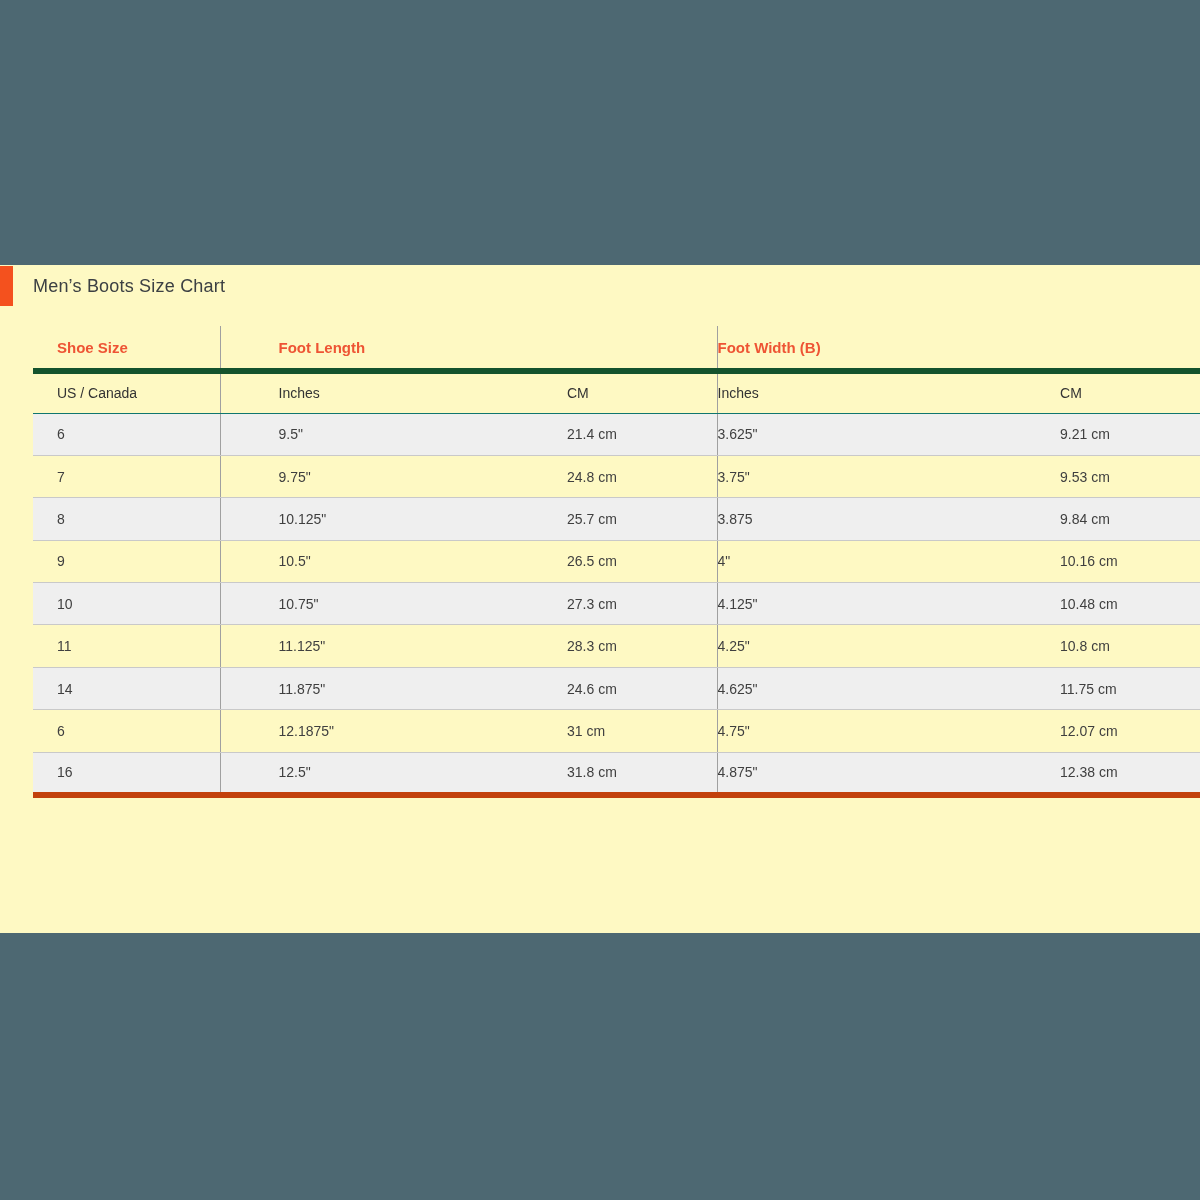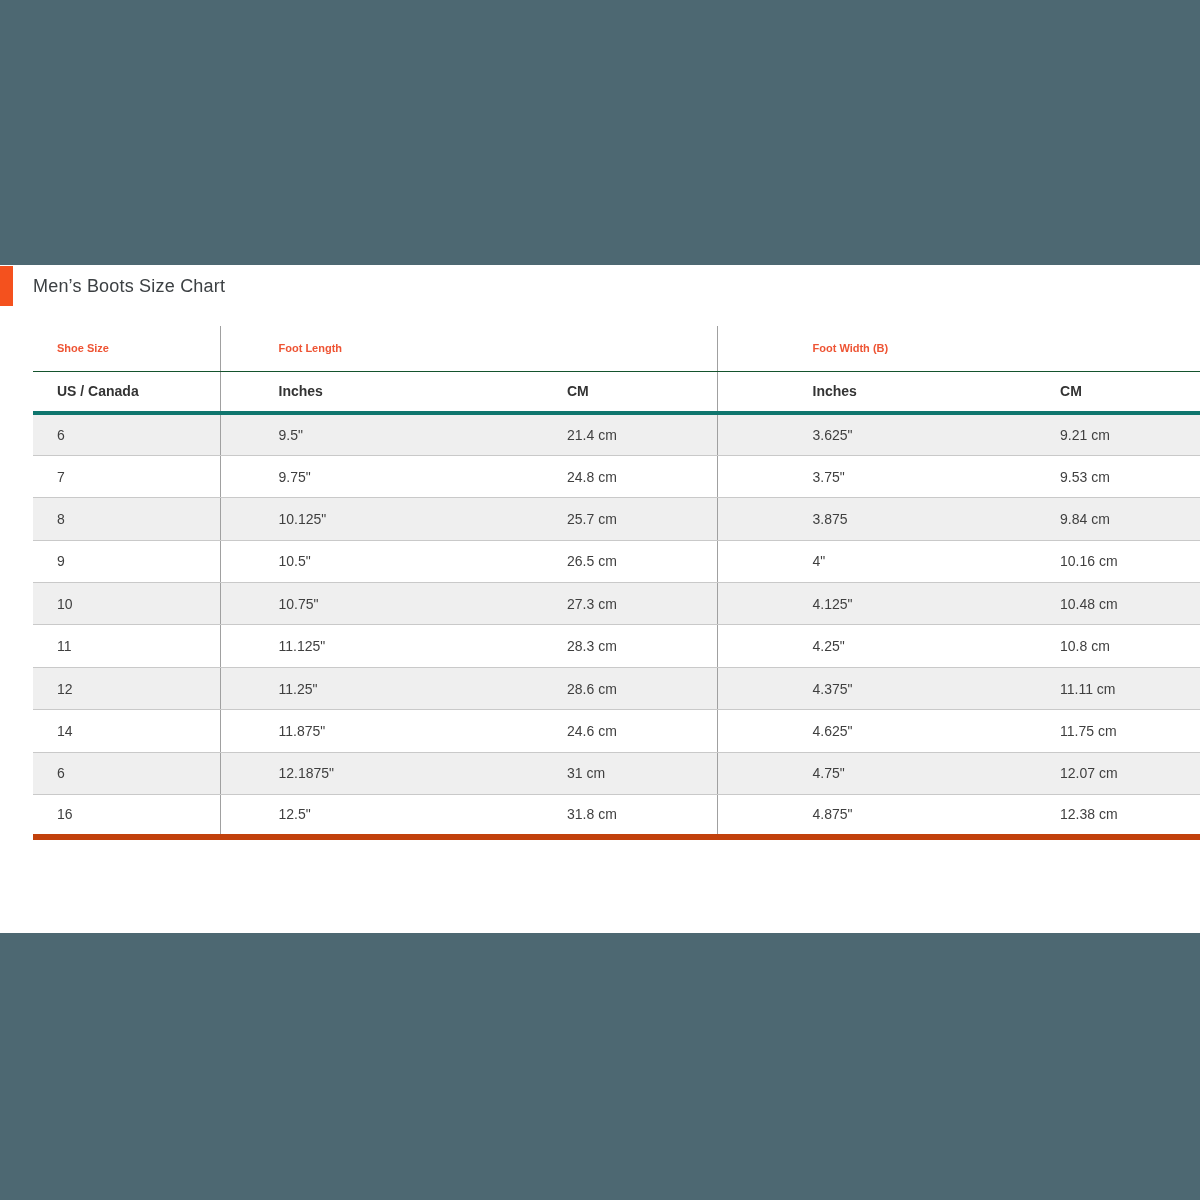--- a/index.html
+++ b/index.html
@@ -14,21 +14,21 @@
     height: 1200px;
     background: #4d6872;
     overflow: hidden;
   }
   .panel {
     position: absolute;
     top: 265px;
     left: 0;
     width: 1200px;
     height: 668px;
-    background: #ffffff;
+    background: #fef9c3;
   }
   .accent-bar {
     position: absolute;
     top: 1px;
     left: 0;
     width: 13px;
     height: 40px;
     background: #f4511e;
   }
   .page-title {
@@ -58,49 +58,49 @@
     text-align: left;
     vertical-align: middle;
     font-size: 14px;
     white-space: nowrap;
     overflow: hidden;
   }
   
   .size-table tr.group-row th {
     height: 45px;
     color: #ee5434;
-    font-size: 11px;
+    font-size: 15px;
     font-weight: 700;
-    border-bottom: 1px solid #14532d;
+    border-bottom: 6px solid #14532d;
   }
   
   .size-table tr.sub-row th {
     height: 42px;
     color: #333333;
-    font-weight: 700;
-    border-bottom: 4px solid #0f766e;
+    font-weight: 400;
+    border-bottom: 1px solid #0f766e;
   }
   
   .size-table tbody td {
     height: 42.4px;
     color: #3f3f3f;
     font-weight: 400;
     border-bottom: 1px solid #c9c9c9;
   }
   .size-table tbody tr:nth-child(odd) { background: #efefef; }
   .size-table tbody tr:last-child td { border-bottom: 6px solid #c2410c; }
 
   
   .divider-right { border-right: 1px solid #a0a0a0; }
 
   
   .pad-a { padding-left: 24px; }
   .pad-b { padding-left: 58px; }
   .pad-c { padding-left: 97px; }
-  .pad-d { padding-left: 95px; }
+  .pad-d { }
   .pad-e { padding-left: 95px; }
 
   .footnote {
     position: absolute;
     top: 628px;
     left: 44px;
     font-size: 13.5px;
     color: #4f4f4f;
     letter-spacing: 0.1px;
   }
@@ -175,27 +175,20 @@
             <td class="pad-e">10.48 cm</td>
           </tr>
           <tr>
             <td class="pad-a divider-right">11</td>
             <td class="pad-b">11.125"</td>
             <td class="pad-c divider-right">28.3 cm</td>
             <td class="pad-d">4.25"</td>
             <td class="pad-e">10.8 cm</td>
           </tr>
           <tr>
-            <td class="pad-a divider-right">12</td>
-            <td class="pad-b">11.25"</td>
-            <td class="pad-c divider-right">28.6 cm</td>
-            <td class="pad-d">4.375"</td>
-            <td class="pad-e">11.11 cm</td>
-          </tr>
-          <tr>
             <td class="pad-a divider-right">14</td>
             <td class="pad-b">11.875"</td>
             <td class="pad-c divider-right">24.6 cm</td>
             <td class="pad-d">4.625"</td>
             <td class="pad-e">11.75 cm</td>
           </tr>
           <tr>
             <td class="pad-a divider-right">6</td>
             <td class="pad-b">12.1875"</td>
             <td class="pad-c divider-right">31 cm</td>

